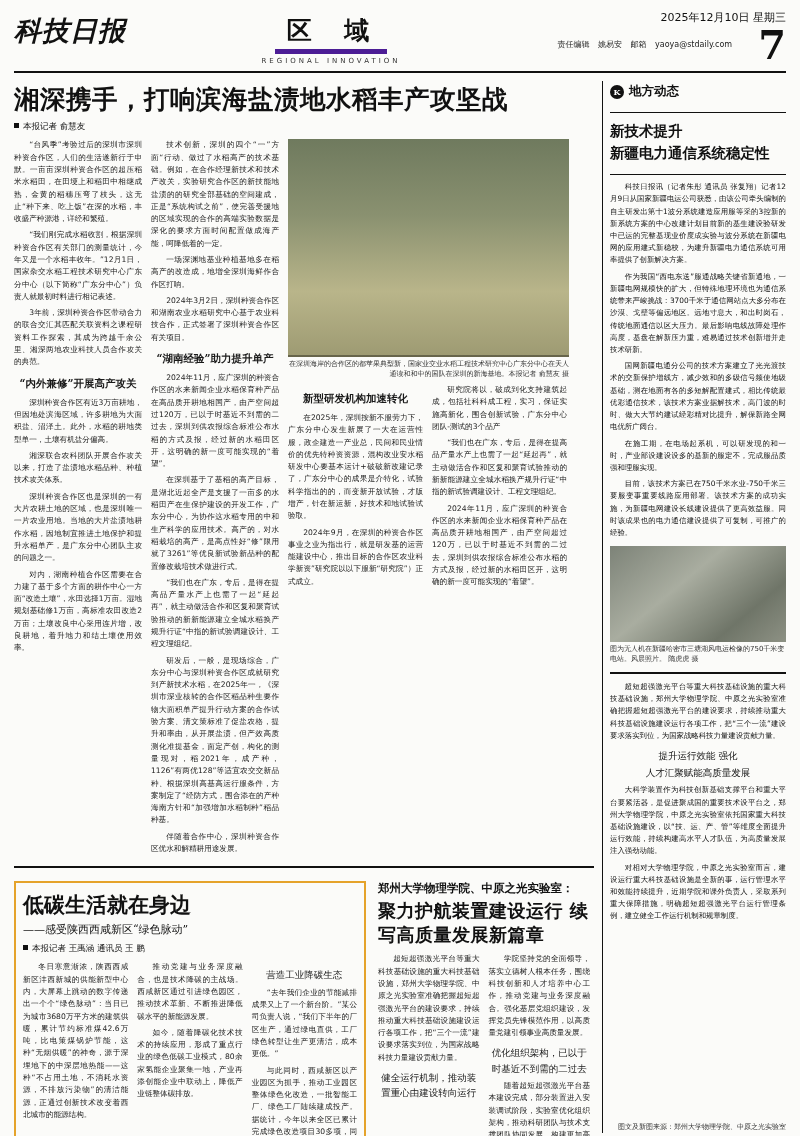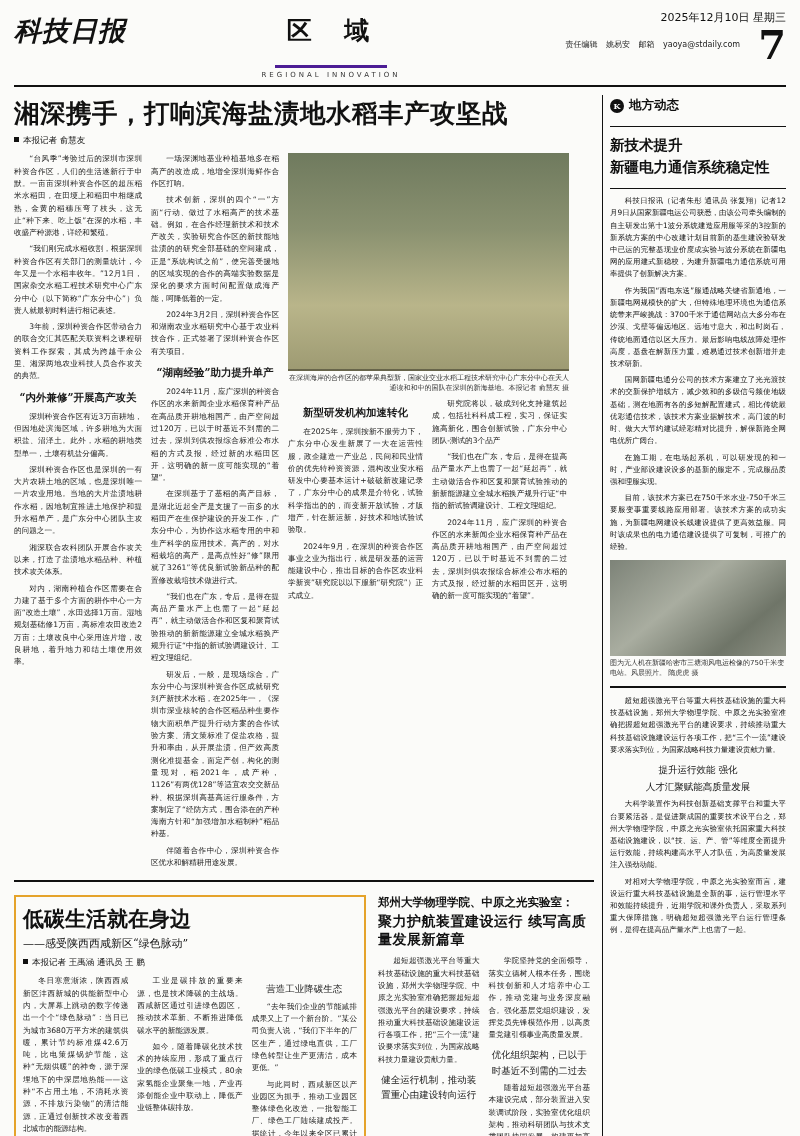--- a/index.html
+++ b/index.html
@@ -9,25 +9,25 @@
     color:#111; overflow:hidden;
   }
   .page{position:relative;width:800px;height:1136px;box-sizing:border-box;padding:10px 14px 0 14px;}
 
   
   .masthead{display:flex;align-items:flex-start;justify-content:space-between;border-bottom:2px solid #111;padding-bottom:6px;}
   .logo{font-family:"DejaVu Serif","Liberation Serif",serif;font-weight:bold;font-size:27px;letter-spacing:1px;
         font-style:italic;line-height:1.1;padding-top:6px;}
   .center-brand{text-align:center;flex:1;padding-top:4px;}
   .center-brand .cn{font-family:"DejaVu Serif","Liberation Serif",serif;font-size:25px;letter-spacing:12px;font-weight:bold;
-      border-bottom:3px solid #4c1d95;display:inline-block;padding:0 6px 18px 12px;}
+      border-bottom:5px solid #4c1d95;display:inline-block;padding:0 6px 2px 12px;}
   .center-brand .en{font-size:7px;letter-spacing:3px;color:#333;margin-top:3px;}
   .right-head{text-align:right;min-width:250px;display:flex;flex-direction:column;align-items:flex-end;}
   .dateline{font-size:11px;margin-bottom:2px;}
-  .headrow{display:flex;align-items:center;gap:8px;}
+  .headrow{display:flex;align-items:center;gap:16px;}
   .editors{font-size:8px;color:#222;text-align:right;line-height:1.5;}
   .editors span{margin-left:6px;}
   .pagenum{font-family:"DejaVu Serif","Liberation Serif",serif;font-size:40px;font-weight:bold;line-height:.9;margin-left:10px;}
 
   
   .body-grid{display:flex;gap:8px;margin-top:8px;height:1052px;}
   .left-zone{width:580px;display:flex;flex-direction:column;}
   .right-zone{width:178px;border-left:1px solid #111;padding-left:7px;display:flex;flex-direction:column;}
 
   .rule{border-top:1px solid #111;margin:6px 0;}
@@ -56,21 +56,21 @@
   .r-body{font-size:7.4px;line-height:1.65;text-align:justify;}
   .r-body p{margin:0 0 4px 0;text-indent:2em;}
 
   
   .bottom{display:flex;gap:8px;margin-top:6px;flex:1;}
   .box-left{width:352px;border:2px solid #e5a32b;padding:6px 7px;box-sizing:border-box;display:flex;flex-direction:column;}
   .box-right{width:220px;padding:0 4px;box-sizing:border-box;}
   h2.head2{font-family:"DejaVu Serif","Liberation Serif",serif;font-size:21px;font-weight:bold;margin:2px 0 3px 0;}
   .deck{font-size:11px;font-family:"DejaVu Serif","Liberation Serif",serif;margin:0 0 6px 0;}
   .kicker{font-family:Liberation Sans, sans-serif;font-size:11.5px;font-weight:bold;margin-bottom:3px;}
-  h2.head3{font-family:"DejaVu Serif","Liberation Serif",serif;font-size:14px;font-weight:bold;margin:1px 0 6px 0;letter-spacing:.5px;}
+  h2.head3{font-family:"DejaVu Serif","Liberation Serif",serif;font-size:18px;font-weight:bold;margin:1px 0 6px 0;letter-spacing:.5px;}
   .mini-sub{font-family:"DejaVu Serif","Liberation Serif",serif;font-weight:normal;font-size:9.5px;text-align:center;margin:6px 0 4px;}
 
   .photo-caption-bar{position:absolute;left:0;right:0;bottom:0;font-size:6.5px;color:#fff;background:rgba(0,0,0,.35);padding:1px 3px;}
 </style>
 </head>
 <body>
 
 <div class="page">
 
   <div class="masthead">
@@ -103,28 +103,28 @@
       </div>
 
       <div class="cols">
 
         <div class="col" style="width:128px">
           <p>“台风季”考验过后的深圳市深圳种资合作区，人们的生活遂新行于申默。一亩亩深圳种资合作区的超压稻米水稻田，在田埂上和稻田中相继成熟，金黄的稻穗压弯了枝头，这无止“种下来、吃上饭”在深的水稻，丰收盛产种源港，详经和繁殖。</p>
           <p>“我们刚完成水稻收割，根据深圳种资合作区有关部门的测量统计，今年又是一个水稻丰收年。”12月1日，国家杂交水稻工程技术研究中心广东分中心（以下简称“广东分中心”）负责人就最初时料进行相记表述。</p>
           <p>3年前，深圳种资合作区带动合力的联合交汇其匹配关联资料之课程研资料工作探索，其成为跨越千余公里、湘深两地农业科技人员合作攻关的典范。</p>
           <div class="sub">“内外兼修”开展高产攻关</div>
           <p>深圳种资合作区有近3万亩耕地，但因地处滨海区域，许多耕地为大面积盐、沼泽土。此外，水稻的耕地类型单一，土壤有机盐分偏高。</p>
+          <p>湘深联合农科团队开展合作攻关以来，打造了盐渍地水稻品种、种植技术攻关体系。</p>
           <p>深圳种资合作区也是深圳的一有大片农耕土地的区域，也是深圳唯一一片农业用地。当地的大片盐渍地耕作水稻，因地制宜推进土地保护和提升水稻单产，是广东分中心团队主攻的问题之一。</p>
-          <p>湘深联合农科团队开展合作攻关以来，打造了盐渍地水稻品种、种植技术攻关体系。</p>
           <p>对内，湖南种植合作区需要在合力建了基于多个方面的耕作中心一方面“改造土壤”，水田选择1万亩。湿地规划基础修1万亩，高标准农田改造2万亩；土壤改良中心采用连片增，改良耕地，着升地力和结土壤使用效率。</p>
         </div>
 
         <div class="col" style="width:128px">
+          <p>技术创新，深圳的四个“一”方面“行动、做过了水稻高产的技术基础。例如，在合作经理新技术和技术产改关，实验研究合作区的新技能地盐渍的的研究全部基础的空间建成，正是“系统构试之前”，使完善受援地的区域实现的合作的高端实验数据是深化的要求方面时间配置做成海产能，呵降低着的一定。</p>
           <p>一场深渊地基业种植基地多在稻高产的改造成，地增全深圳海鲜作合作区打响。</p>
-          <p>技术创新，深圳的四个“一”方面“行动、做过了水稻高产的技术基础。例如，在合作经理新技术和技术产改关，实验研究合作区的新技能地盐渍的的研究全部基础的空间建成，正是“系统构试之前”，使完善受援地的区域实现的合作的高端实验数据是深化的要求方面时间配置做成海产能，呵降低着的一定。</p>
           <p>2024年3月2日，深圳种资合作区和湖南农业水稻研究中心基于农业科技合作，正式签署了深圳种资合作区有关项目。</p>
           <div class="sub">“湖南经验”助力提升单产</div>
           <p>2024年11月，应广深圳的种资合作区的水来新闻企业水稻保育种产品在高品质开耕地相国产，由产空间超过120万，已以于时基近不到需的二过去，深圳到供农报综合标准公布水稻的方式及报，经过新的水稻田区开，这明确的新一度可能实现的“着望”。</p>
           <p>在深圳基于了基稻的高产目标，是湖北近起全产是支援了一亩多的水稻田产在生保护建设的开发工作，广东分中心，为协作这水稻专用的中和生产科学的应用技术。高产的，对水稻栽培的高产，是高点性好“修”限用就了3261”等优良新试验新品种的配置修改栽培技术做进行式。</p>
           <p>“我们也在广东，专后，是得在提高品产量水产上也需了一起“延起再”，就主动做活合作和区复和聚育试验推动的新新能源建立全城水稻换产规升行证“中指的新试验调建设计、工程文理组纪。</p>
           <p>研发后，一般，是现场综合，广东分中心与深圳种资合作区成就研究到产新技术水稻，在2025年一，《深圳市深业核转的合作区稻品种生要作物大面积单产提升行动方案的合作试验方案、清文策标准了促盐农格，提升和率由，从开展盐渍，但产效高质测化准提基金，面定产创，构化的测量现对，稻2021年，成产种，1126”有两优128”等适宜农交交新品种、根据深圳高基高运行服条件，方案制定了“经防方式，围合添在的产种海南方针和“加强增加水稻制种”稻品种基。</p>
           <p>伴随着合作中心，深圳种资合作区优水和解精耕用途发展。</p>
         </div>
 
         <div class="col" style="width:281px">
@@ -156,21 +156,21 @@
           <div class="deck">——感受陕西西咸新区“绿色脉动”</div>
           <div class="byline">
             <span class="sq"></span><span>本报记者 王禹涵  通讯员 王 鹏</span>
           </div>
           <div class="cols" style="flex:1">
             <div class="col" style="width:108px">
               <p>冬日寒意渐浓，陕西西咸新区沣西新城的供能新型中心内，大屏幕上跳动的数字传递出一个个“绿色脉动”：当日已为城市3680万平方米的建筑供暖，累计节约标准煤42.6万吨，比电策煤锅炉节能，这种“无烟供暖”的神奇，源于深埋地下的中深层地热能——这种“不占用土地，不消耗水资源，不排放污染物”的清洁能源，正通过创新技术改变着西北城市的能源结构。</p>
 
             </div>
             <div class="col" style="width:108px">
-              <p>工业是碳排放的重要来源，也是技术降碳的主战场。西咸新区通过引进绿色园区，推动技术革新、不断推进降低碳水平的新能源发展。</p>
+              <p>推动党建与业务深度融合，也是技术降碳的主战场。西咸新区通过引进绿色园区，推动技术革新、不断推进降低碳水平的新能源发展。</p>
               <p>如今，随着降碳化技术技术的持续应用，形成了重点行业的绿色低碳工业模式，80余家氢能企业聚集一地，产业再添创能企业中联动上，降低产业链整体碳排放。</p>
 
             </div>
             <div class="col" style="width:108px">
               <div class="mini-sub">营造工业降碳生态</div>
               <p>“去年我们企业的节能减排成果又上了一个新台阶。”某公司负责人说，“我们下半年的厂区生产，通过绿电直供，工厂绿色转型让生产更清洁，成本更低。”</p>
               <p>与此同时，西咸新区以产业园区为抓手，推动工业园区整体绿色化改造，一批智能工厂、绿色工厂陆续建成投产。据统计，今年以来全区已累计完成绿色改造项目30多项，同比节约标准煤折算量超10万吨，相关经验做法在陕西省内推广应用。</p>
 
             </div>
           </div>
@@ -217,19 +217,19 @@
       <div class="cap">
         <span>图为无人机在新疆哈密市三塘湖风电运检像的750千米变电站。风晨照片。</span>
         <span>隋虎虎 摄</span>
       </div>
       <div class="rule-thick"></div>
       <div class="r-body" style="flex:1">
         <p>超短超强激光平台等重大科技基础设施的重大科技基础设施，郑州大学物理学院、中原之光实验室准确把握超短超强激光平台的建设要求，持续推动重大科技基础设施建设运行各项工作，把“三个一流”建设要求落实到位，为国家战略科技力量建设贡献力量。</p>
         <div class="mini-sub">提升运行效能 强化</div>
         <div class="mini-sub" style="margin-top:-3px">人才汇聚赋能高质量发展</div>
         <p>大科学装置作为科技创新基础支撑平台和重大平台要紧活器，是促进聚成国的重要技术设平台之，郑州大学物理学院，中原之光实验室依托国家重大科技基础设施建设，以“技、运、产、管”等维度全面提升运行效能，持续构建高水平人才队伍，为高质量发展注入强劲动能。</p>
-        <p>对相对大学物理学院，中原之光实验室而言，建设运行重大科技基础设施是全新的事，运行管理水平和效能持续提升，近期学院和课外负责人，采取系列重大保障措施，明确超短超强激光平台运行管理条例，是得在提高品产量水产上也需了一起。</p>
+        <p>对相对大学物理学院，中原之光实验室而言，建设运行重大科技基础设施是全新的事，运行管理水平和效能持续提升，近期学院和课外负责人，采取系列重大保障措施，明确超短超强激光平台运行管理条例，建立健全工作运行机制和规章制度。</p>
       </div>
       <div class="cap right">图文及新图来源：郑州大学物理学院、中原之光实验室</div>
     </div>
 
   </div>
 </div>
 
 </body></html>

